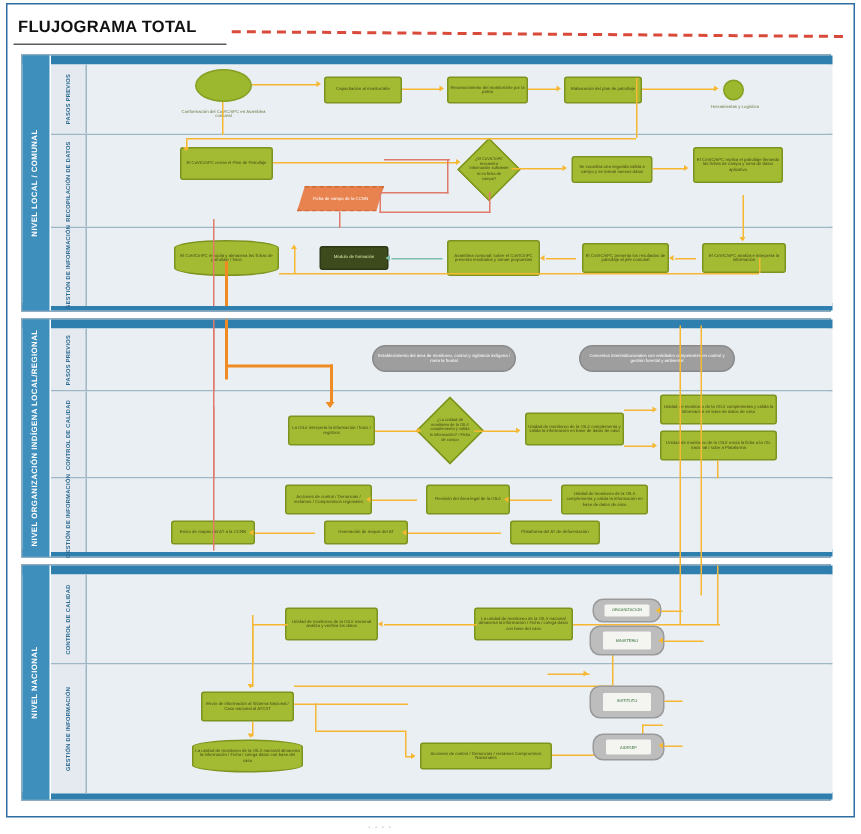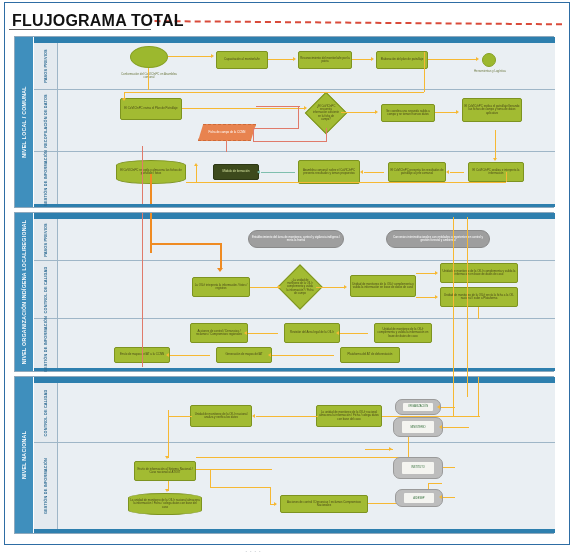--- a/index.html
+++ b/index.html
@@ -13,21 +13,21 @@
 
   
   .red-rule{position:absolute;left:14px;top:19px;width:548px;height:0;
             border-top:2px dashed #d94a3a;transform:rotate(0.45deg);
             transform-origin:left center;}
 
   
   .title-box{position:absolute;left:9px;top:9px;width:142px;height:20px;
              background:#ffffff;border-bottom:1px solid #5b5b5b;z-index:5;}
   .title-text{position:absolute;left:12px;top:12px;z-index:6;
-              font-size:16px;font-weight:bold;color:#111;letter-spacing:.2px;
+              font-size:11px;font-weight:bold;color:#111;letter-spacing:.2px;
               white-space:nowrap;}
 
   
   #diagram{position:absolute;left:14px;top:36px;width:540px;height:500px;}
 
   
   .band{position:absolute;left:0;width:540px;
         border:1px solid #8fa9bd;box-sizing:border-box;background:#eaeff3;}
   .band-head{position:absolute;left:0;top:0;width:19px;height:100%;
              background:#3f8fbd;border-right:1px solid #ffffff;box-sizing:border-box;}

